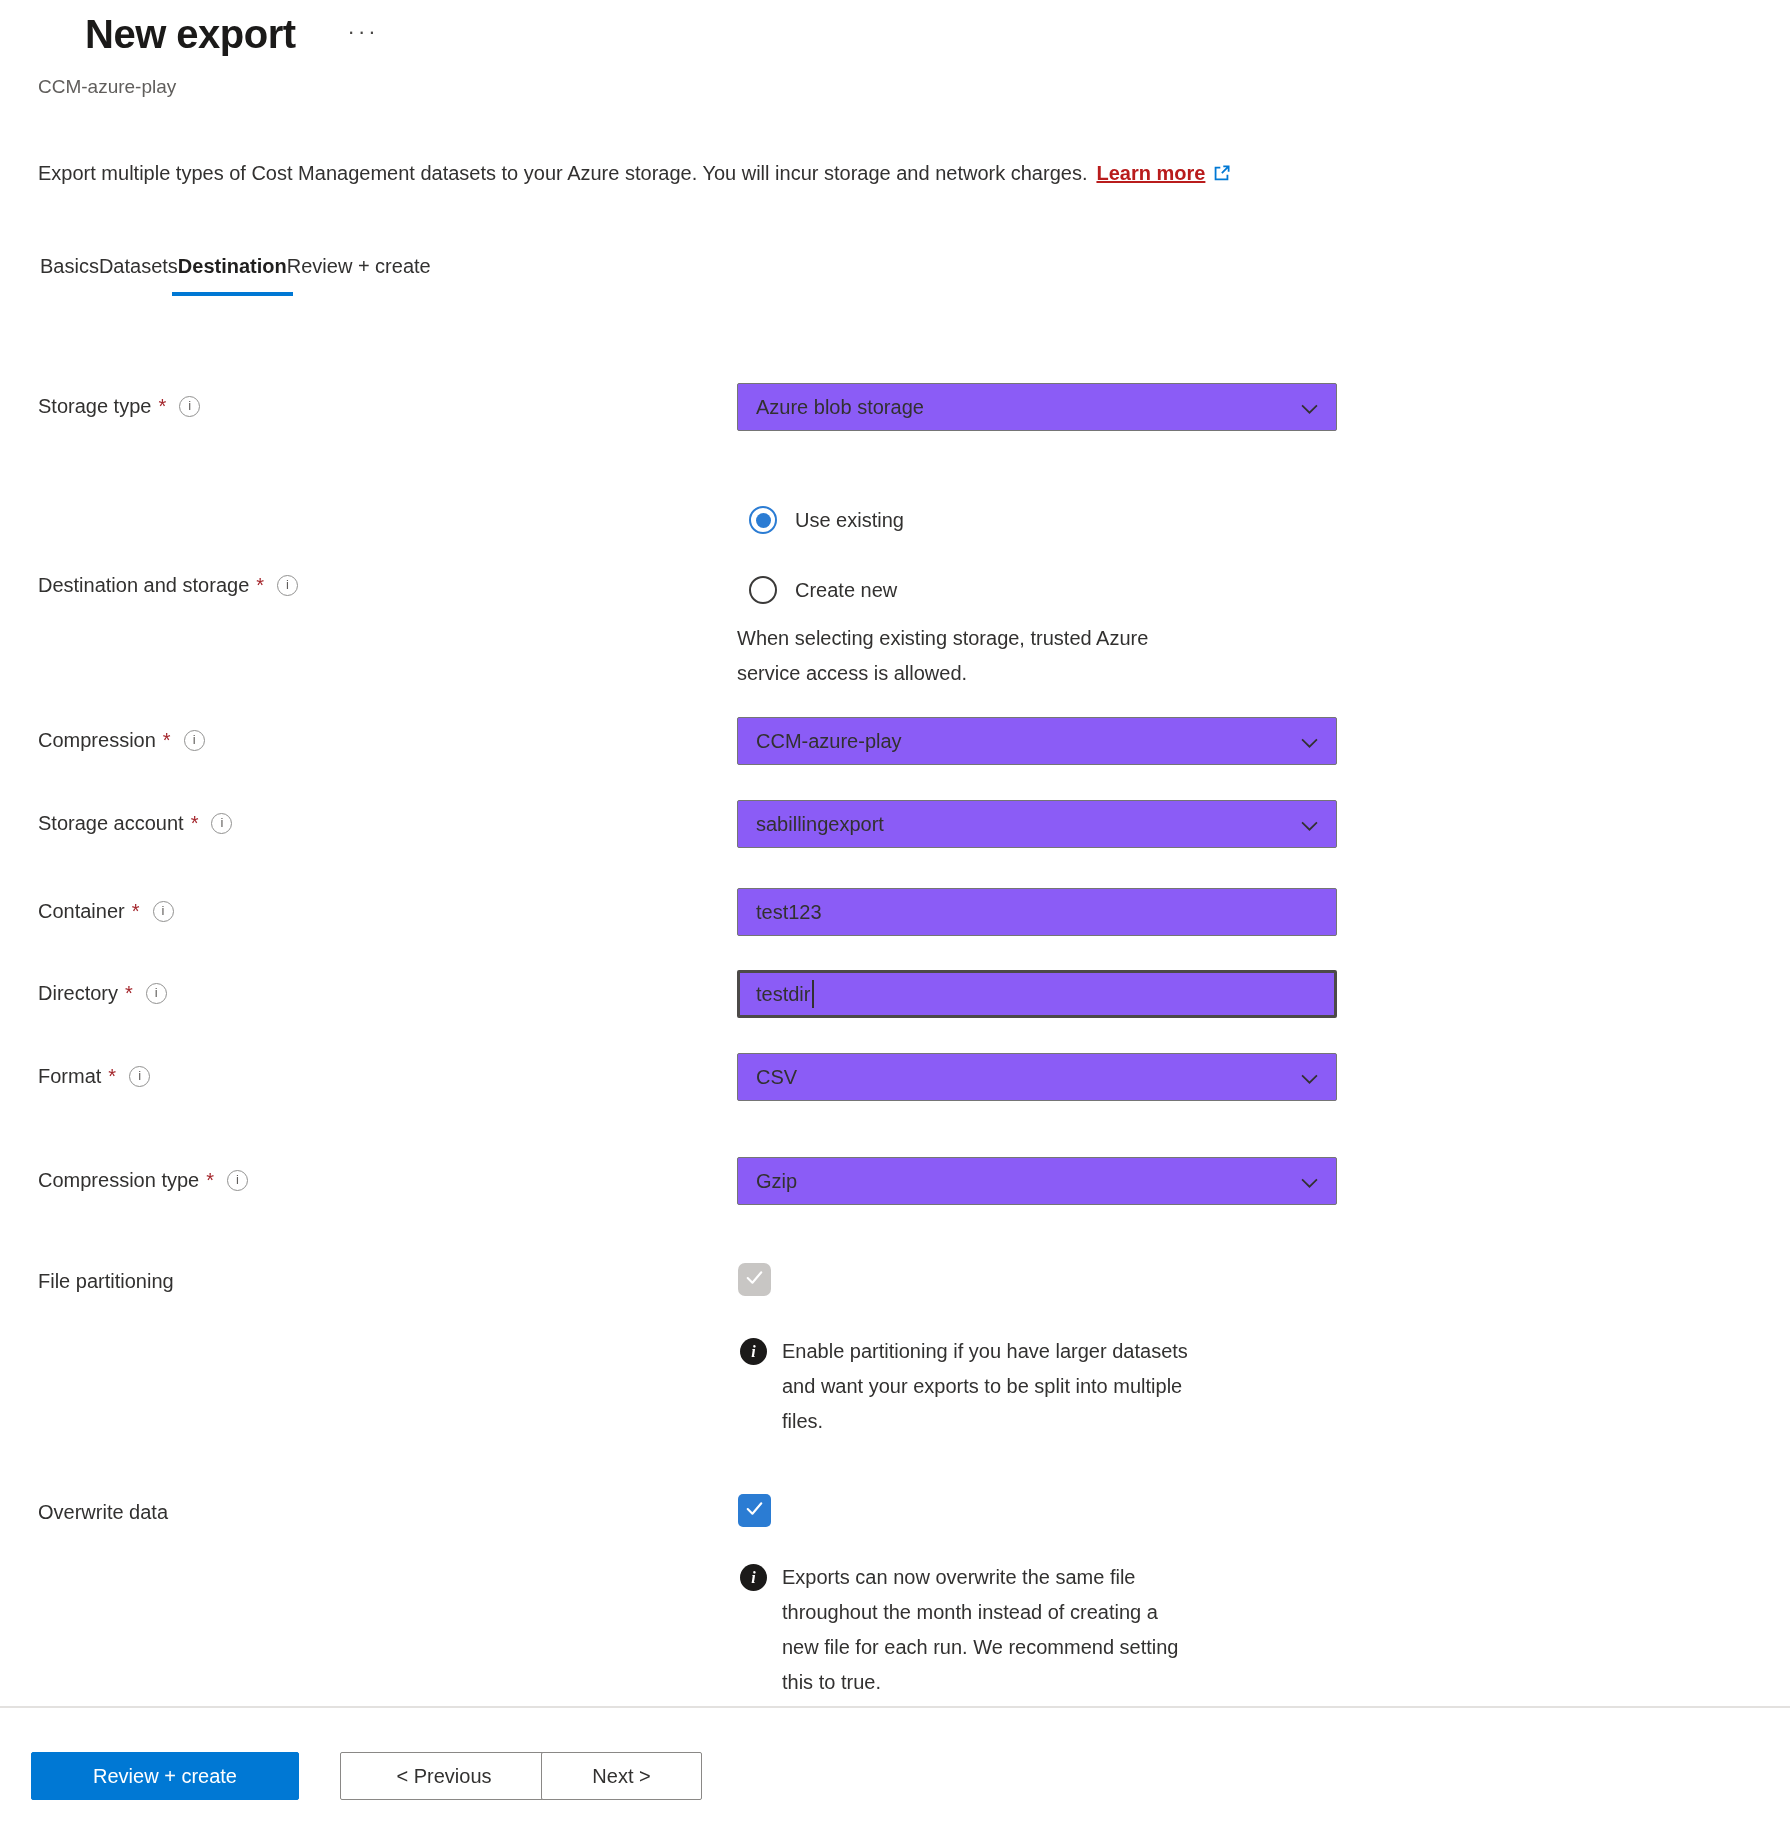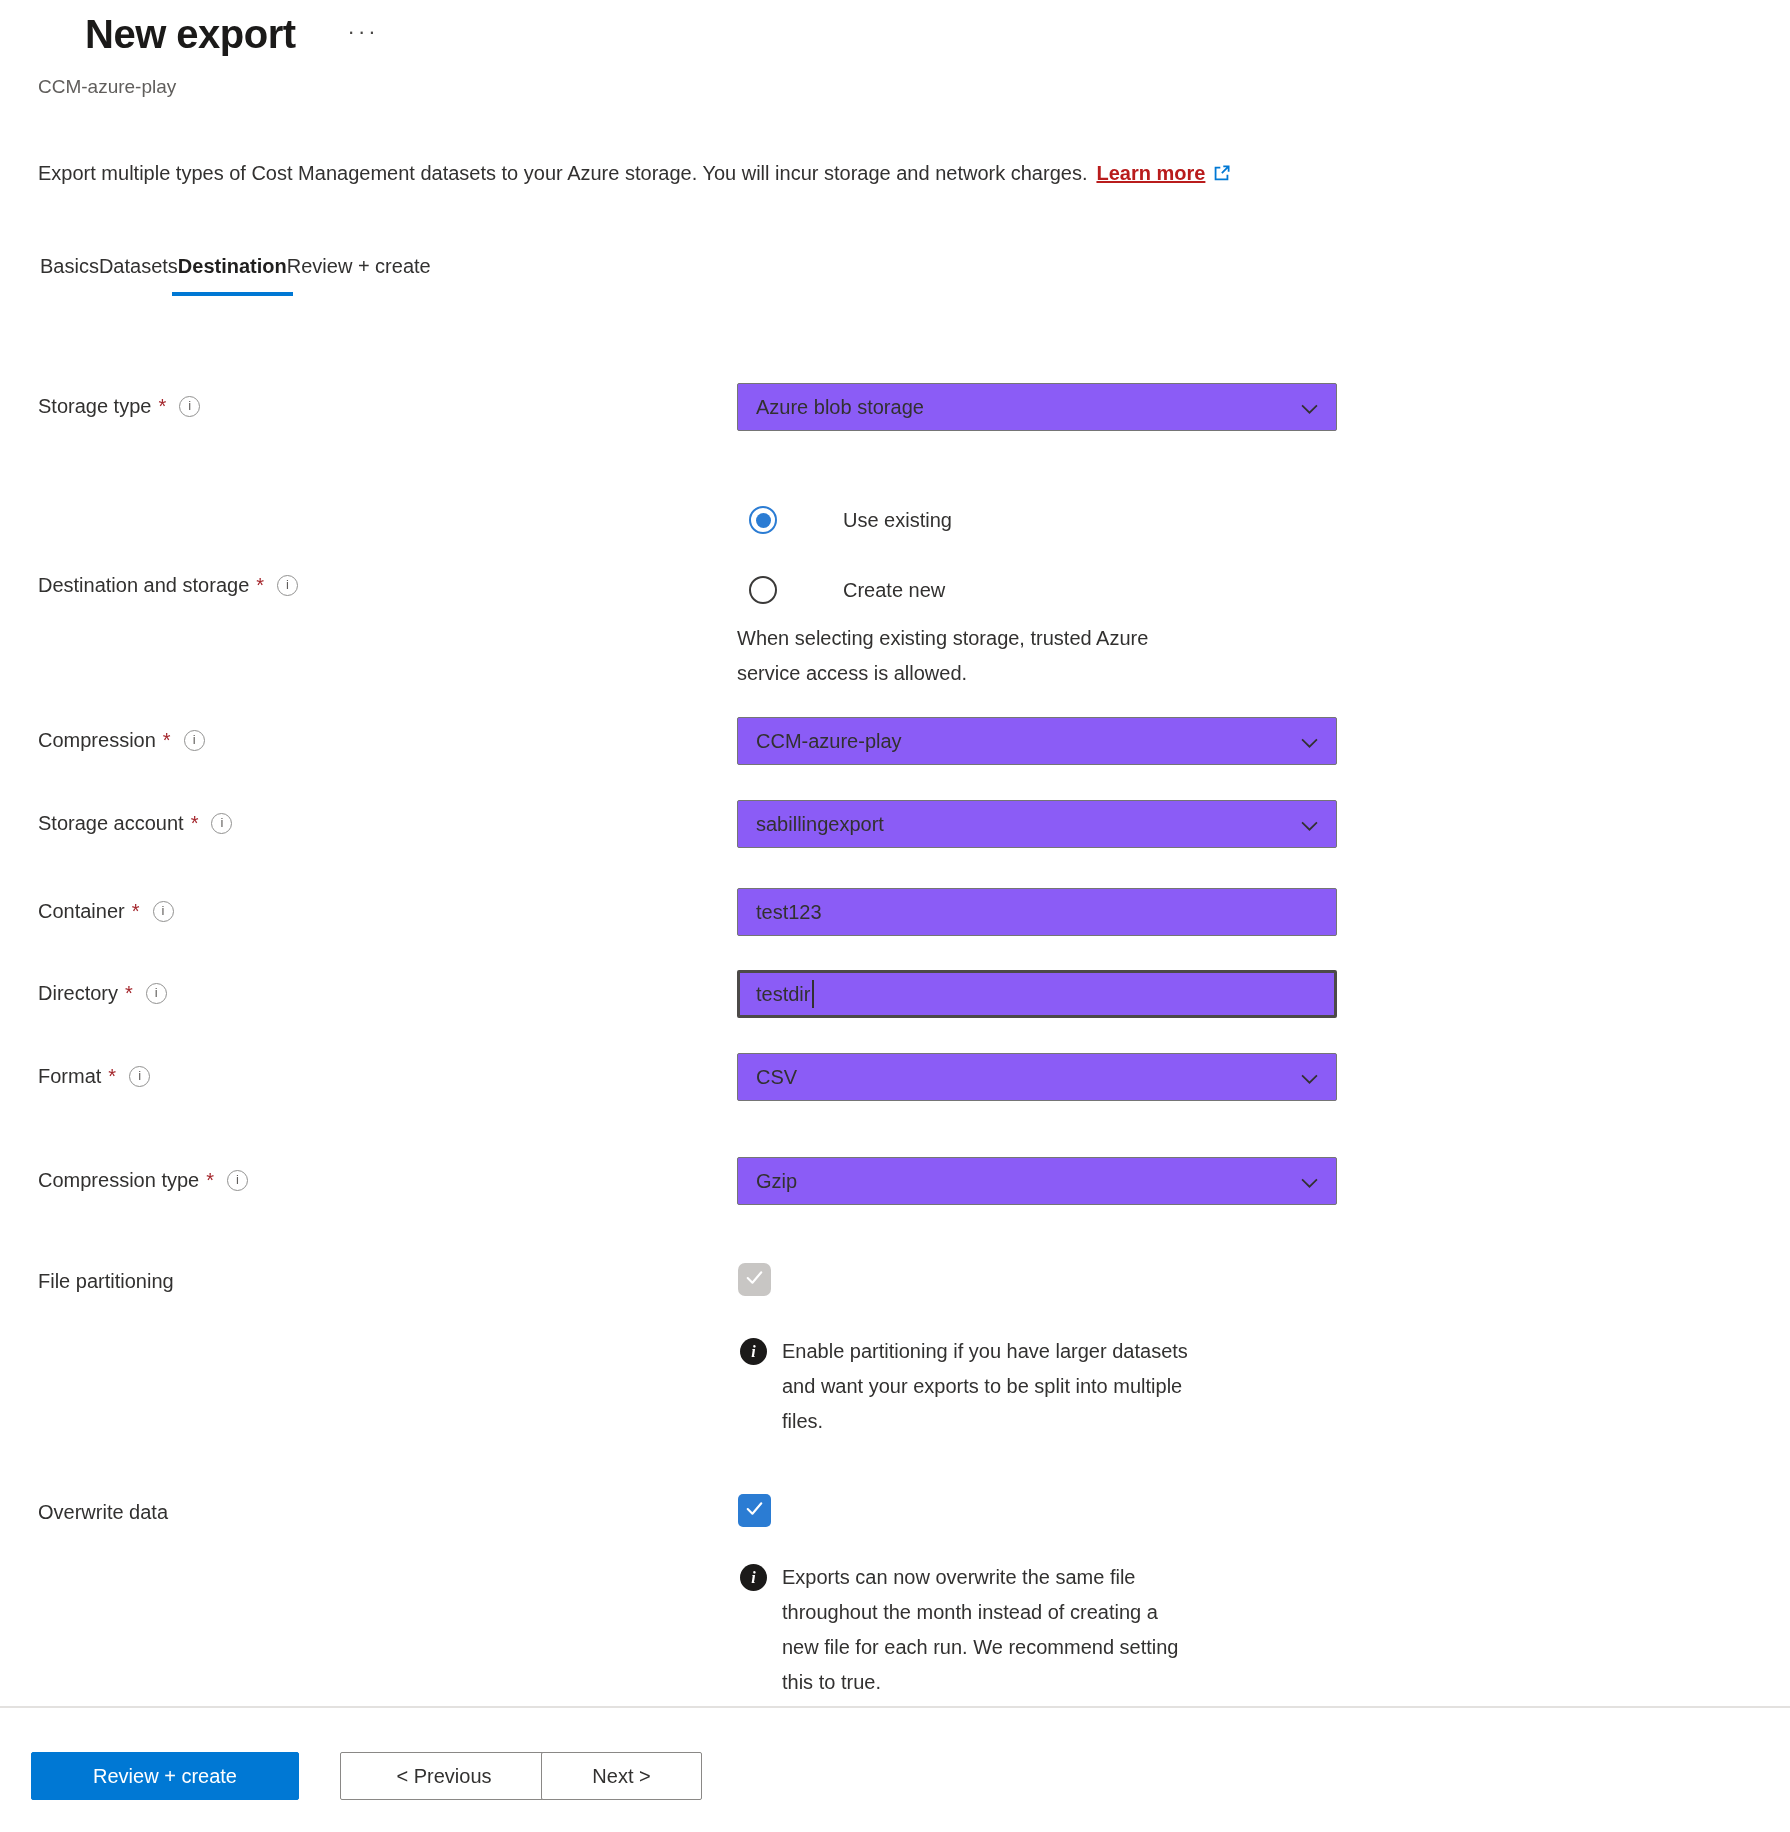--- a/index.html
+++ b/index.html
@@ -44,21 +44,21 @@
   .field.text-input { cursor:text; }
   .field.focused { border:3px solid #4c4a48; padding:0 16px; }
   .caret { width:2px; height:28px; background:#323130; margin-left:2px; }
 
   
   .radio-row { position:absolute; left:749px; display:flex; align-items:center; gap:18px; cursor:pointer; }
   .radio-outer { width:28px; height:28px; border-radius:50%; border:2px solid #3b3a39; background:#fff;
     display:flex; align-items:center; justify-content:center; flex:none; }
   .radio-outer.selected { border:2.5px solid #2b7cd3; }
   .radio-dot { width:15px; height:15px; border-radius:50%; background:#2b7cd3; }
-  .radio-label { font-size:20px; color:#323130;margin-left:48px; }
+  .radio-label { font-size:20px; color:#323130; }
   .helper-text { position:absolute; left:737px; font-size:20px; line-height:35px; color:#323130; white-space:pre-line; }
 
   
   .checkbox { position:absolute; left:738px; width:33px; height:33px; border-radius:5px;
     display:flex; align-items:center; justify-content:center; cursor:pointer; }
   .checkbox.disabled { background:#c8c6c4; border-radius:7px; cursor:default; }
   .checkbox.checked-blue { background:#2b7cd3; }
 
   
   .info-block { position:absolute; left:740px; display:flex; gap:15px; }

